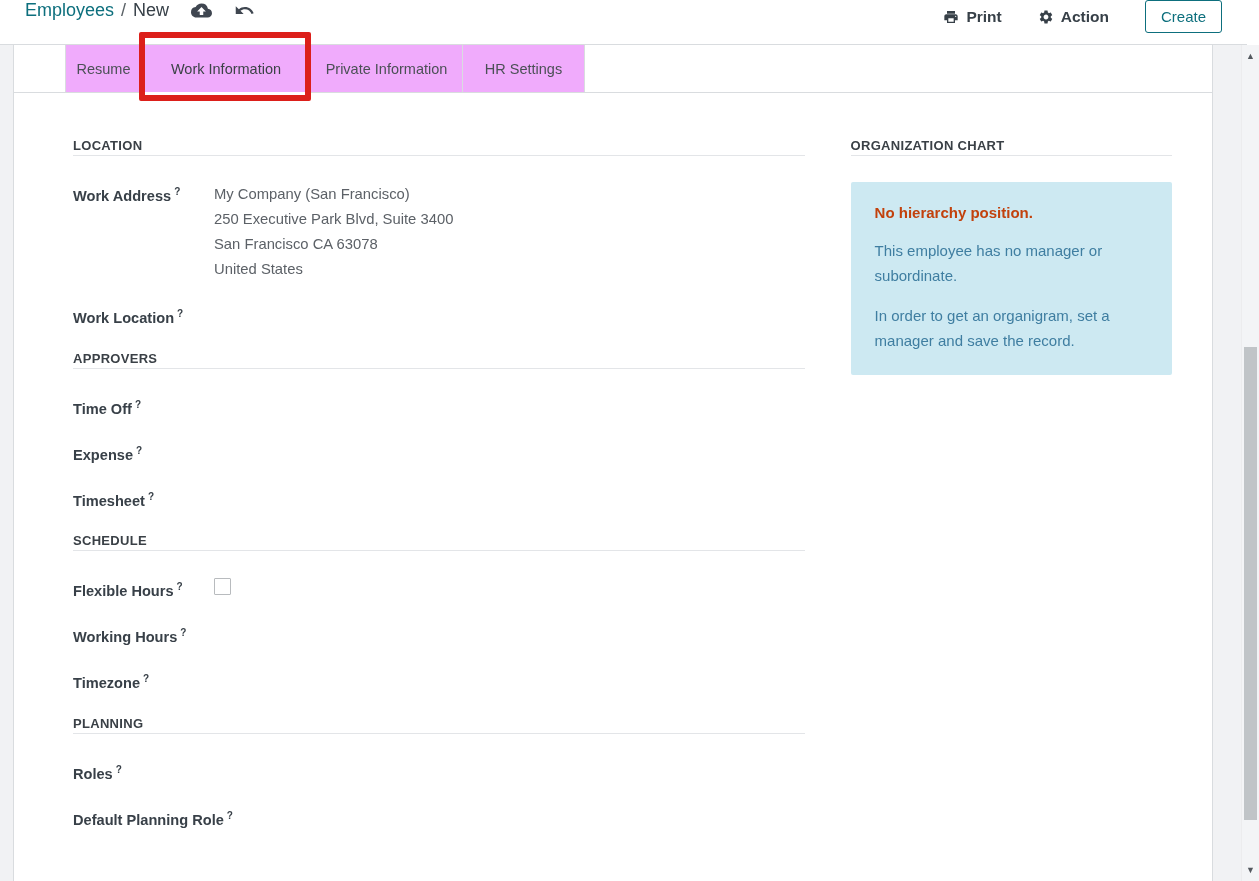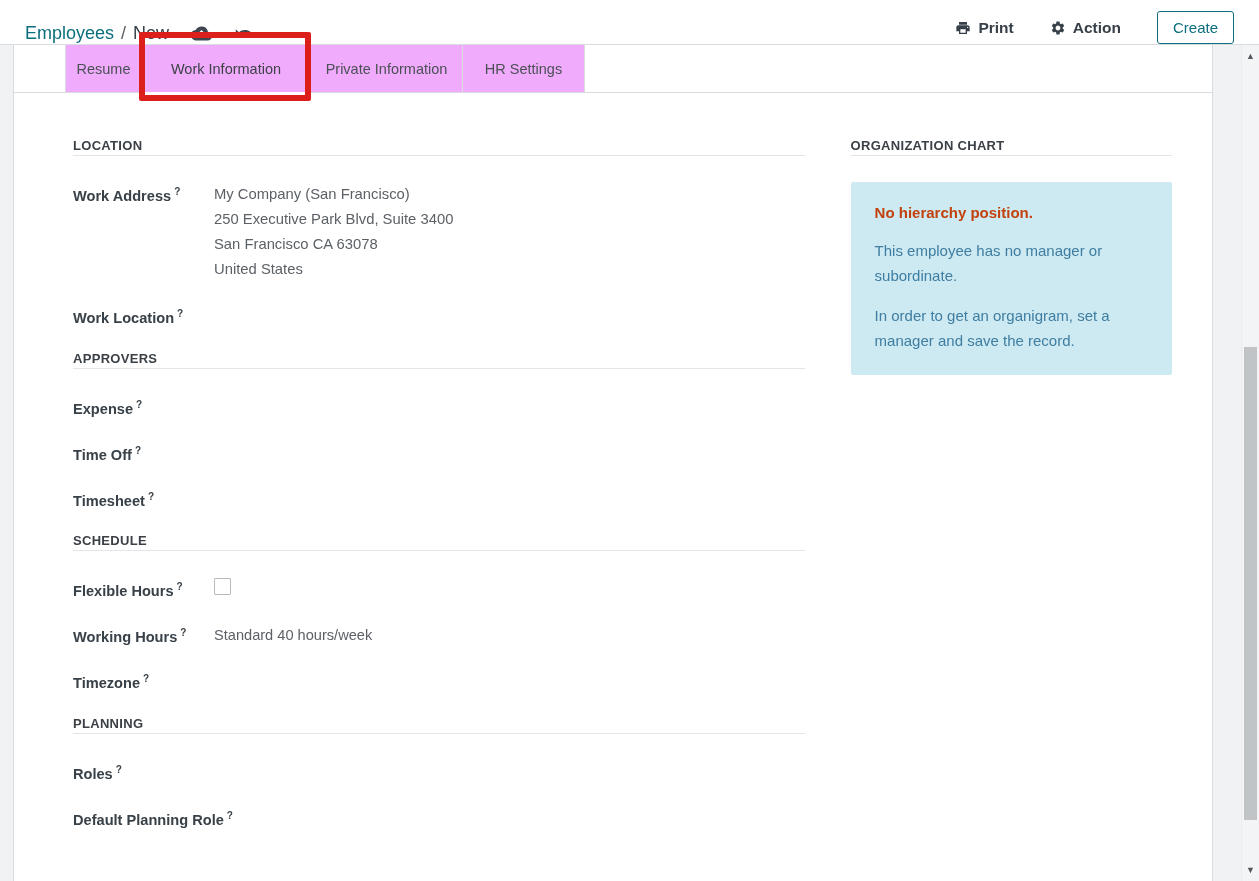--- a/index.html
+++ b/index.html
@@ -1,22 +1,22 @@
 <!DOCTYPE html>
 <html><head>
 <meta charset="utf-8">
 <style>
   * { margin:0; padding:0; box-sizing:border-box; }
   html,body { width:1259px; height:881px; }
   body { font-family:"Liberation Sans","DejaVu Sans",sans-serif; background:#fff; color:#3a4046; }
   .screen { position:relative; width:1259px; height:881px; overflow:hidden; background:#fff; }
 
   
-  .topbar { position:absolute; top:0; left:0; right:0; height:45px; background:#fff;
-            border-bottom:1px solid #d9dcdf; display:flex; align-items:flex-end;
+  .topbar { position:absolute; top:0; left:0; right:12px; height:45px; background:#fff;
+            border-bottom:1px solid #d9dcdf; display:flex; align-items:flex-start;
             justify-content:space-between; padding:0 25px; z-index:5; }
   .breadcrumb { display:flex; align-items:center; font-size:18px; }
   .crumb-section { color:#0d6f7d; cursor:pointer; }
   .crumb-sep { color:#5a6166; margin:0 7px; }
   .crumb-record { color:#374048; }
   .icon-btn { background:none; border:none; margin-left:22px; cursor:pointer; display:flex; align-items:center; }
   .icon-btn svg { width:21px; height:21px; fill:#3f4650; }
   .topbar-right { display:flex; align-items:center; gap:36px; }
   .menu-item { display:flex; align-items:center; gap:7px; font-size:15.5px; color:#374048;
                background:none; border:none; cursor:pointer; font-weight:600; }
@@ -151,27 +151,27 @@
                 <span>Work Location</span><sup>?</sup>
               </div>
               <div class="val"></div>
             </div>
           </div>
 
           <div class="section">
             <div class="sec-heading">APPROVERS</div>
             <div class="row">
               <div class="lbl">
+                <span>Time Off</span><sup>?</sup>
+              </div>
+              <div class="val"></div>
+            </div>
+            <div class="row">
+              <div class="lbl">
                 <span>Expense</span><sup>?</sup>
-              </div>
-              <div class="val"></div>
-            </div>
-            <div class="row">
-              <div class="lbl">
-                <span>Time Off</span><sup>?</sup>
               </div>
               <div class="val"></div>
             </div>
             <div class="row">
               <div class="lbl">
                 <span>Timesheet</span><sup>?</sup>
               </div>
               <div class="val"></div>
             </div>
           </div>
@@ -183,21 +183,20 @@
                 <span>Flexible Hours</span><sup>?</sup>
               </div>
               <div class="val">
                 <div class="checkbox" role="checkbox" aria-checked="false"></div>
               </div>
             </div>
             <div class="row">
               <div class="lbl">
                 <span>Working Hours</span><sup>?</sup>
               </div>
-              <div class="val" style="padding-top:2px;">Standard 40 hours/week</div>
             </div>
             <div class="row">
               <div class="lbl">
                 <span>Timezone</span><sup>?</sup>
               </div>
             </div>
           </div>
 
           <div class="section">
             <div class="sec-heading">PLANNING</div>

